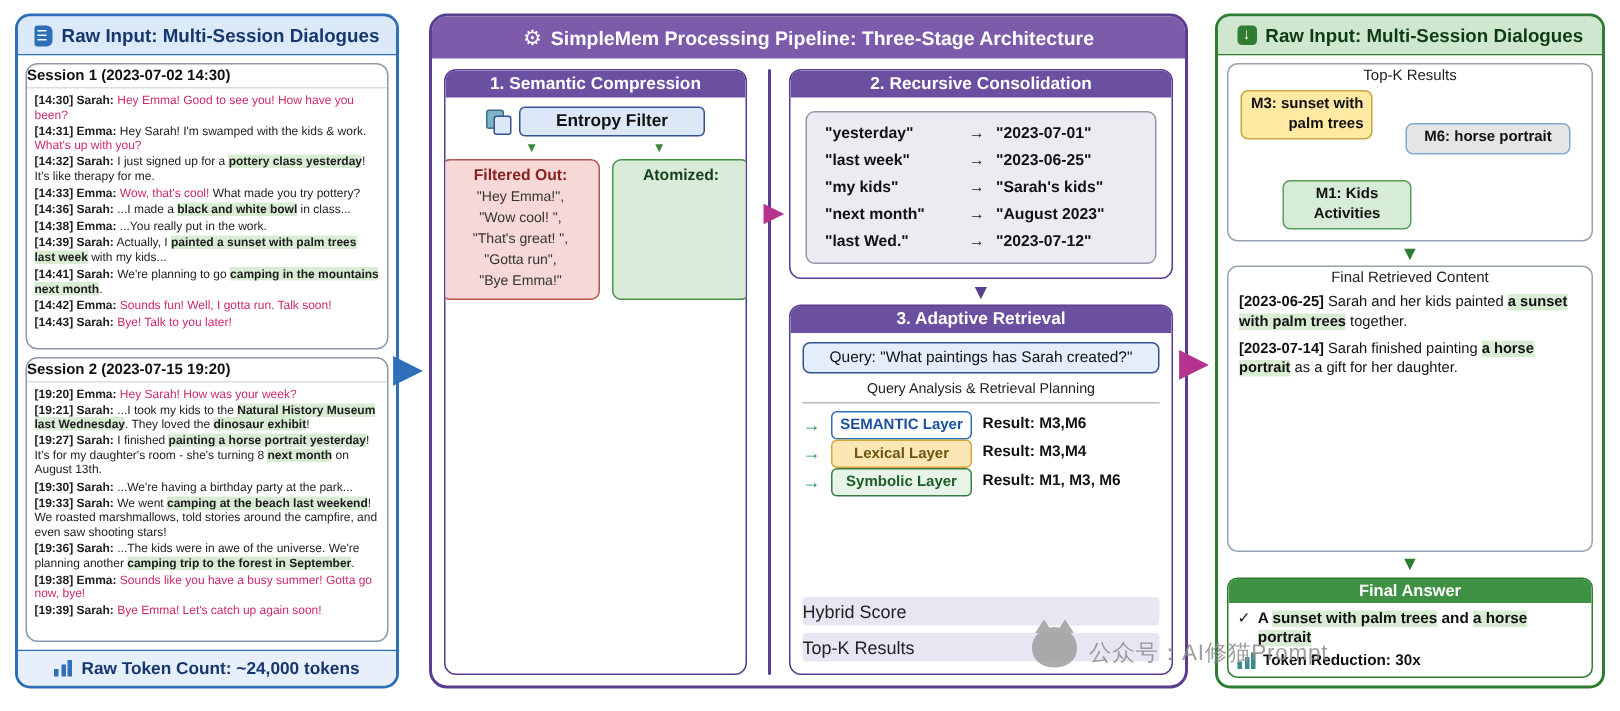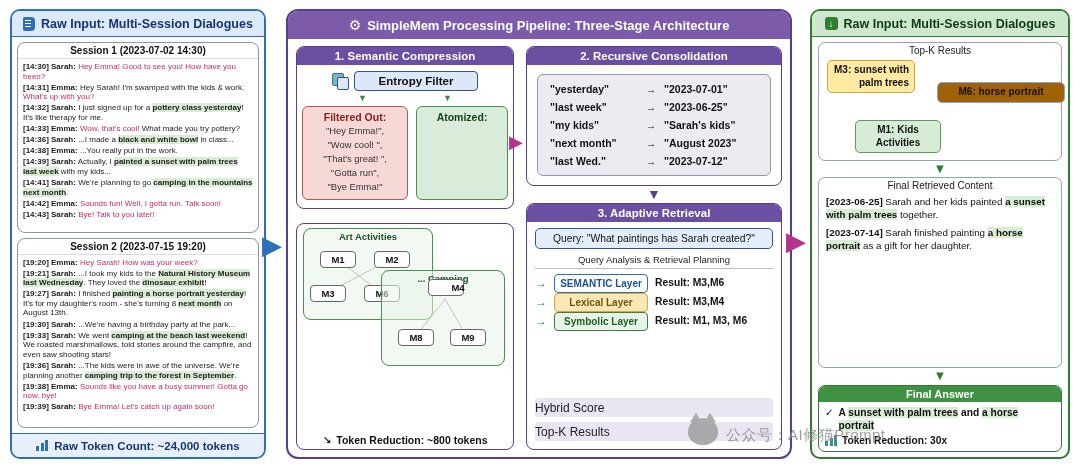--- a/index.html
+++ b/index.html
@@ -28,32 +28,32 @@
   .icon-chart{width:13px;height:13px;background:var(--green-accent);border-radius:3px;color:#fff;
               display:inline-flex;align-items:center;justify-content:center;font-size:10px;font-weight:bold}
   .icon-chart::after{content:"↓"}
   .icon-bars{display:inline-flex;align-items:flex-end;gap:1.5px;height:11px}
   .icon-bars i{width:3px;background:var(--blue-accent);display:block}
   .icon-bars i:nth-child(1){height:5px}.icon-bars i:nth-child(2){height:8px}.icon-bars i:nth-child(3){height:11px}
   .icon-bars.teal i{background:#3a8a8e}
   
   .sessions{flex:1;display:flex;flex-direction:column;gap:5px;padding:5px;min-height:0}
   .session-box{flex:1;border:1.5px solid #8a98a8;border-radius:8px;background:#fff;display:flex;flex-direction:column;min-height:0;overflow:hidden}
-  .session-title{font-weight:bold;font-size:10px;text-align:center;padding:2px 0;border-bottom:1px solid #d7dde5}
+  .session-title{font-weight:bold;font-size:10px;text-align:left;padding:2px 0;border-bottom:1px solid #d7dde5}
   .session-body{flex:1;padding:3px 5px;font-size:8px;line-height:1.2;color:#1c1c1c;overflow:hidden}
   .dlg{margin-bottom:1.5px}
   .seg.tm{font-weight:bold}
   .seg.rd{color:var(--red-text)}
   .seg.hl{background:var(--highlight-green);font-weight:bold}
   .seg.b{font-weight:bold}
   .panel-footer{height:24px;display:flex;align-items:center;justify-content:center;gap:6px;font-weight:bold;
                 font-size:11.5px;color:var(--navy-text);background:#e7effa;border-top:1.5px solid var(--blue-accent);border-radius:0 0 8px 8px;flex:none}
   
   .mid-body{position:relative;display:flex;gap:12px;padding:7px 8px;flex:1;min-height:0}
-  .col-left{width:218px;display:flex;flex-direction:column;gap:14px;min-height:0}
+  .col-left{width:218px;display:flex;flex-direction:row;gap:14px;min-height:0}
   .col-right{flex:1;display:flex;flex-direction:column;min-height:0}
   .stage{border:1.5px solid var(--purple-accent);border-radius:8px;background:#fff;overflow:hidden;display:flex;flex-direction:column}
   .stage-header{background:var(--stage-header);color:#fff;font-weight:bold;font-size:11.5px;text-align:center;padding:3px 0;flex:none}
   .s1-body{padding:6px 6px 8px;display:flex;flex-direction:column;align-items:center;gap:3px}
   .entropy-row{display:flex;align-items:center;gap:6px}
   .icon-copy{width:16px;height:16px;position:relative}
   .icon-copy::before{content:"";position:absolute;left:0;top:0;width:10px;height:11px;background:#7fb3c9;border:1px solid #3b6e86;border-radius:2px}
   .icon-copy::after{content:"";position:absolute;left:5px;top:4px;width:10px;height:11px;background:#dce8f8;border:1px solid #33508f;border-radius:2px}
   .entropy-box{border:1.5px solid #33508f;background:var(--entropy-bg);font-weight:bold;font-size:11.5px;padding:3px 24px;border-radius:4px}
   .branch-arrows{display:flex;gap:76px;color:#3a8a3e;font-size:9px;line-height:1}
@@ -314,21 +314,21 @@
     <div class="panel-header green">
       <span class="icon-chart"></span>
       <span>Raw Input: Multi-Session Dialogues</span>
     </div>
     <div class="right-body">
 
       <div class="rbox">
         <div class="box-label">Top-K Results</div>
         <div class="topk-chips">
             <div class="topk-chip" style="left: 8px; top: 2px; width: 88px; background: rgb(255, 233, 163); border-color: rgb(201, 166, 61); text-align: right;">M3: sunset with palm trees</div>
-            <div class="topk-chip" style="left: 118px; top: 24px; width: 128px; background: #a16207; border-color: rgb(127, 168, 216);">M6: horse portrait</div>
+            <div class="topk-chip" style="left: 118px; top: 24px; width: 110px; background: #e5e5e5; border-color: rgb(127, 168, 216);">M6: horse portrait</div>
             <div class="topk-chip" style="left: 36px; top: 62px; width: 86px; background: rgb(214, 236, 214); border-color: rgb(90, 156, 90);">M1: Kids Activities</div>
           </div>
       </div>
 
       <div class="r-arrow"></div>
 
       <div class="rbox content">
         <div class="box-label">Final Retrieved Content</div>
         <div class="paras">
             <div class="para"><span class="seg b">[2023-06-25]</span><span class="seg pl"> Sarah and her kids painted </span><span class="seg hl">a sunset with palm trees</span><span class="seg pl"> together.</span></div>

